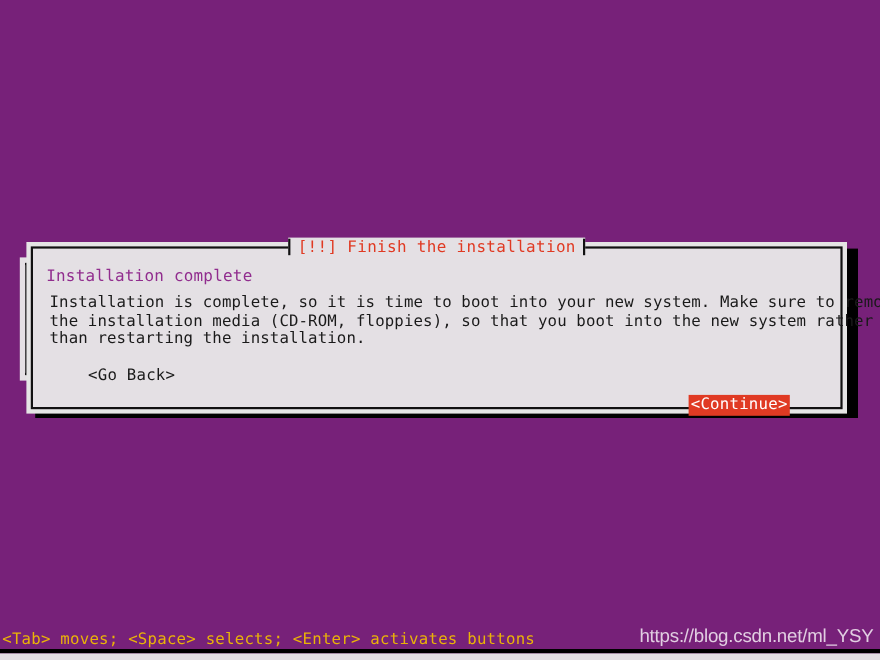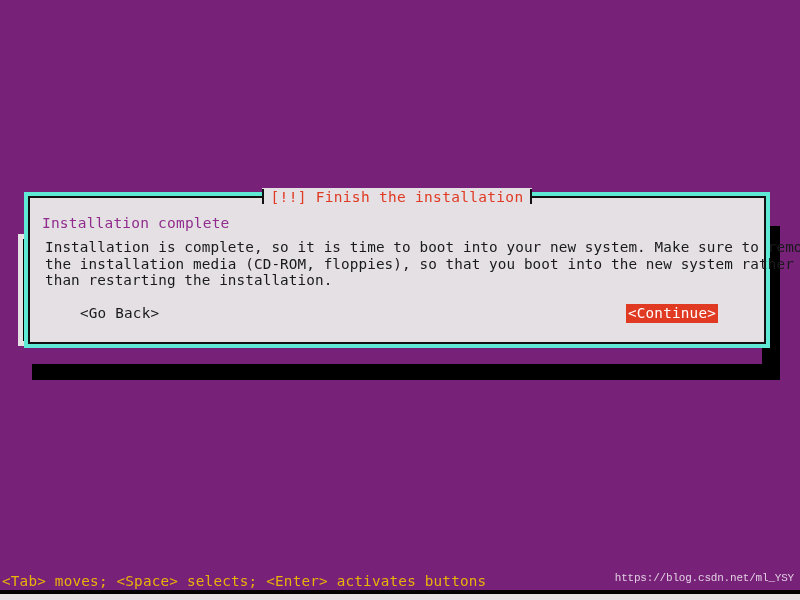--- a/index.html
+++ b/index.html
@@ -62,24 +62,24 @@
     top: 364px;
     width: 748px;
     height: 16px;
     background: #000;
   }
 
   
   .dialog {
     position: absolute;
     left: 24px;
-    top: 192px;
+    top: 220px;
     width: 746px;
     height: 156px;
-    background: #5eead4;
+    background: #e5e5e5;
     box-sizing: border-box;
     padding: 4px;
   }
   .dialog-frame {
     position: relative;
     width: 100%;
     height: 100%;
     border: 2px solid #111;
     box-sizing: border-box;
     background: #e4e0e4;
@@ -169,20 +169,21 @@
     left: 48px;
     color: #1a1a1a;
     background: transparent;
     padding: 0 2px;
   }
   .btn-continue {
     right: 46px;
     color: #ffffff;
     background: #e03a23;
     padding: 0 2px;
+    margin-top: 27px;
   }
 
   
   .statusbar {
     position: absolute;
     left: 0;
     bottom: 10px;
     width: 100%;
     height: 18px;
     color: #eab308;
@@ -209,22 +210,22 @@
     height: 6px;
     background: #e4e0e4;
   }
 
   
   .watermark {
     position: absolute;
     right: 6px;
     bottom: 13px;
     color: rgba(255,255,255,0.78);
-    font-family: Liberation Mono, monospace;
-    font-size: 11px;
+    font-family: Liberation Sans, sans-serif;
+    font-size: 17px;
     line-height: 17px;
     letter-spacing: -0.2px;
     white-space: nowrap;
   }
 </style>
 </head>
 <body>
 
 <div id="screen">
 

